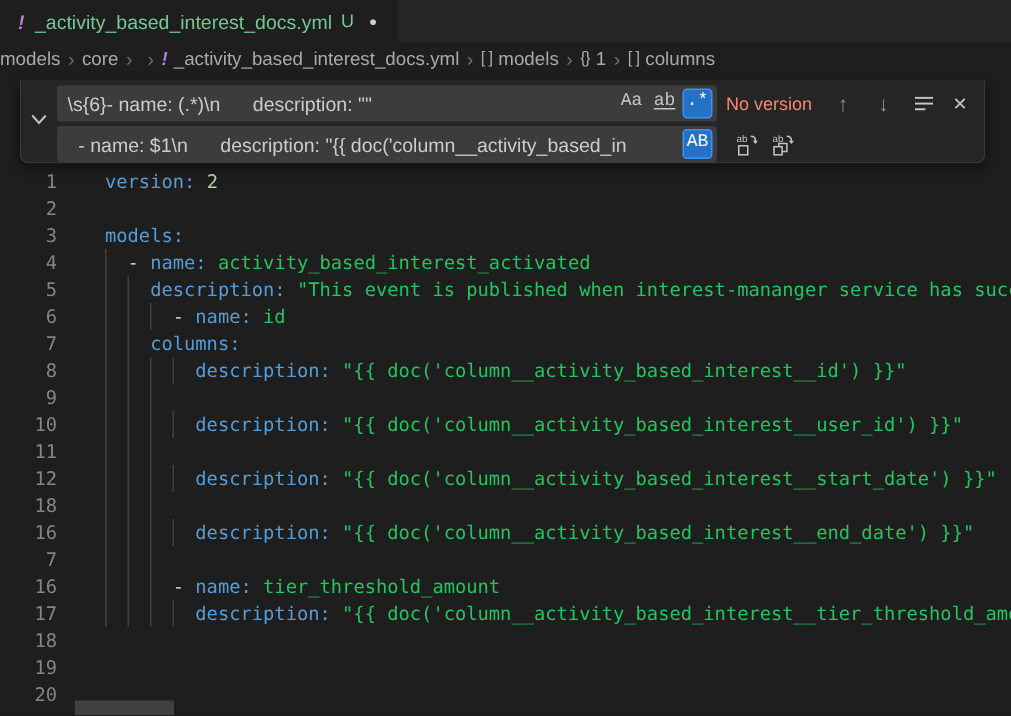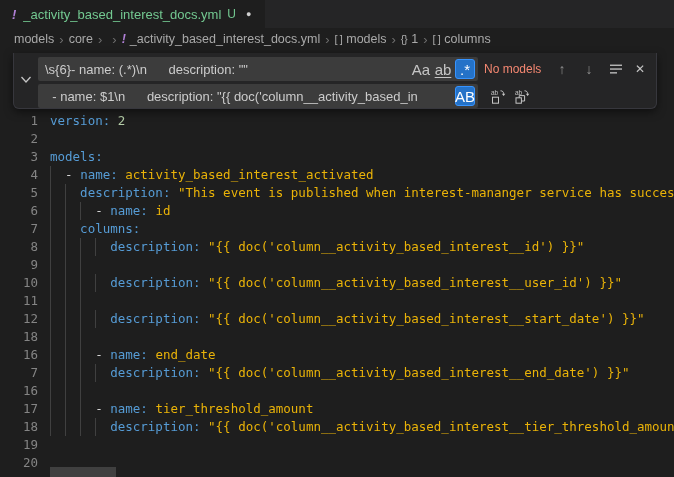--- a/index.html
+++ b/index.html
@@ -10,53 +10,53 @@
   }
   
   .tabbar{position:absolute;top:0;left:0;right:0;height:28px;background:#252526;display:flex;}
   .tab{height:28px;background:#1e1e1e;display:flex;align-items:center;padding:0 14px 0 10px;gap:5px;cursor:pointer;}
   .file-icon{color:#b180d7;font-weight:bold;font-style:italic;font-size:13px;padding:0 2px;}
   .tab-filename{color:#73c991;font-size:13px;}
   .tab-git{color:#73c991;font-size:12px;margin-left:1px;}
   .tab-dot{color:#d0d0d0;font-size:9px;margin-left:5px;}
   
   .breadcrumbs{position:absolute;top:28px;left:0;right:0;height:22px;background:#1e1e1e;
-    display:flex;align-items:center;padding-left:14px;font-size:12.5px;color:#a9a9a9;
+    display:flex;align-items:center;padding-left:0;font-size:12.5px;color:#a9a9a9;
     white-space:nowrap;overflow:hidden;}
   .bc-item{cursor:pointer;display:flex;align-items:center;flex:none;}
   .bc-sep{margin:0 5px;color:#6f6f6f;font-size:13px;flex:none;}
   .bc-sym{margin-right:4px;font-size:11px;color:#a9a9a9;letter-spacing:-0.5px;}
   .bc-ficon{color:#b180d7;font-weight:bold;font-style:italic;margin-right:4px;}
   
   .editor{position:absolute;top:50px;left:0;right:0;bottom:0;background:#1e1e1e;overflow:hidden;}
   .gutter{position:absolute;top:62px;left:0;width:38px;}
   .ln{height:18px;line-height:18px;text-align:right;color:#858585;
       font-family:"DejaVu Sans Mono",monospace;font-size:12.5px;}
-  .code{position:absolute;top:62px;left:50px;right:0;}
+  .code{position:absolute;top:62px;left:70px;right:0;}
   .cl{position:relative;height:18px;line-height:18px;white-space:pre;
       font-family:"DejaVu Sans Mono",monospace;font-size:12.5px;color:#d4d4d4;}
   .guide{position:absolute;top:0;height:18px;width:1px;background:#404040;}
-  .tok-k{color:#569cd6}.tok-s{color:#eab308}.tok-n{color:#b5cea8}.tok-p{color:#d4d4d4}.tok-w{color:#d4d4d4}
+  .tok-k{color:#569cd6}.tok-s{color:#22c55e}.tok-n{color:#b5cea8}.tok-p{color:#d4d4d4}.tok-w{color:#d4d4d4}
   .hscroll{position:absolute;bottom:0;left:50px;width:66px;height:10px;background:rgba(121,121,121,0.38);cursor:pointer;}
   
   .findwidget{position:absolute;top:53px;left:13px;width:644px;height:56px;background:#252526;
     border:1px solid #37373d;border-top:none;border-radius:0 0 6px 6px;
     box-shadow:0 3px 8px rgba(0,0,0,0.5);z-index:10;box-sizing:border-box;}
   .fw-toggle{position:absolute;left:0;top:0;width:23px;height:54px;display:flex;
     align-items:center;justify-content:center;cursor:pointer;}
   .fw-row{position:absolute;left:24px;height:24px;width:440px;}
   .row-find{top:4px;}
   .row-replace{top:31px;}
   .fw-input{width:440px;height:24px;background:#3c3c3c;border:none;border-radius:2px;
     color:#cccccc;font-size:13px;font-family:"Liberation Sans",sans-serif;
     padding:0 72px 0 7px;box-sizing:border-box;outline:none;}
   .fw-input.replace{padding-right:28px;}
   .fw-opts{position:absolute;right:3px;top:2px;display:flex;gap:2px;}
-  .opt{width:20px;height:20px;border-radius:3px;display:flex;align-items:center;justify-content:center;
-    color:#c5c5c5;font-size:15px;cursor:pointer;border:1px solid transparent;box-sizing:border-box;}
+  .opt{width:20px;height:20px;border-radius:3px;display:flex;justify-content:center;
+    color:#c5c5c5;font-size:12px;cursor:pointer;border:1px solid transparent;box-sizing:border-box;font-family:Liberation Mono, monospace;}
   .opt u{text-underline-offset:2px;}
   .opt.active{background:#2472c8;border-color:#3794ff;color:#ffffff;}
   .fw-status{position:absolute;left:470px;top:4px;height:24px;line-height:24px;font-size:12px;color:#f48771;}
   .fw-btn{position:absolute;width:20px;height:20px;top:6px;display:flex;align-items:center;
     justify-content:center;cursor:pointer;border-radius:3px;}
   .btn-prev{left:538px;color:#8f8f8f;font-size:14px;}
   .btn-next{left:565px;color:#8f8f8f;font-size:14px;}
   .btn-sel{left:592px;}
   .btn-close{left:616px;color:#c5c5c5;font-size:12px;}
   .fw-rbtn{position:absolute;width:20px;height:20px;top:33px;display:flex;align-items:center;
@@ -137,21 +137,20 @@
       <div class="cl"><span class="guide" style="left: 0px;"></span><span class="tok-w">  </span><span class="tok-p">- </span><span class="tok-k">name:</span><span class="tok-s"> activity_based_interest_activated</span></div>
       <div class="cl"><span class="guide" style="left: 0px;"></span><span class="guide" style="left: 15.06px;"></span><span class="tok-w">    </span><span class="tok-k">description:</span><span class="tok-s"> "This event is published when interest-mananger service has successf</span></div>
       <div class="cl"><span class="guide" style="left: 0px;"></span><span class="guide" style="left: 15.06px;"></span><span class="guide" style="left: 30.12px;"></span><span class="tok-w">      </span><span class="tok-p">- </span><span class="tok-k">name:</span><span class="tok-s"> id</span></div>
       <div class="cl"><span class="guide" style="left: 0px;"></span><span class="guide" style="left: 15.06px;"></span><span class="tok-w">    </span><span class="tok-k">columns:</span></div>
       <div class="cl"><span class="guide" style="left: 0px;"></span><span class="guide" style="left: 15.06px;"></span><span class="guide" style="left: 30.12px;"></span><span class="guide" style="left: 45.18px;"></span><span class="tok-w">        </span><span class="tok-k">description:</span><span class="tok-s"> "{{ doc('column__activity_based_interest__id') }}"</span></div>
       <div class="cl"><span class="guide" style="left: 0px;"></span><span class="guide" style="left: 15.06px;"></span><span class="guide" style="left: 30.12px;"></span></div>
       <div class="cl"><span class="guide" style="left: 0px;"></span><span class="guide" style="left: 15.06px;"></span><span class="guide" style="left: 30.12px;"></span><span class="guide" style="left: 45.18px;"></span><span class="tok-w">        </span><span class="tok-k">description:</span><span class="tok-s"> "{{ doc('column__activity_based_interest__user_id') }}"</span></div>
       <div class="cl"><span class="guide" style="left: 0px;"></span><span class="guide" style="left: 15.06px;"></span><span class="guide" style="left: 30.12px;"></span></div>
       <div class="cl"><span class="guide" style="left: 0px;"></span><span class="guide" style="left: 15.06px;"></span><span class="guide" style="left: 30.12px;"></span><span class="guide" style="left: 45.18px;"></span><span class="tok-w">        </span><span class="tok-k">description:</span><span class="tok-s"> "{{ doc('column__activity_based_interest__start_date') }}"</span></div>
       <div class="cl"><span class="guide" style="left: 0px;"></span><span class="guide" style="left: 15.06px;"></span><span class="guide" style="left: 30.12px;"></span></div>
-      <div class="cl"><span class="guide" style="left: 0px;"></span><span class="guide" style="left: 15.06px;"></span><span class="guide" style="left: 30.12px;"></span><span class="tok-w">      </span><span class="tok-p">- </span><span class="tok-k">name:</span><span class="tok-s"> end_date</span></div>
       <div class="cl"><span class="guide" style="left: 0px;"></span><span class="guide" style="left: 15.06px;"></span><span class="guide" style="left: 30.12px;"></span><span class="guide" style="left: 45.18px;"></span><span class="tok-w">        </span><span class="tok-k">description:</span><span class="tok-s"> "{{ doc('column__activity_based_interest__end_date') }}"</span></div>
       <div class="cl"><span class="guide" style="left: 0px;"></span><span class="guide" style="left: 15.06px;"></span><span class="guide" style="left: 30.12px;"></span></div>
       <div class="cl"><span class="guide" style="left: 0px;"></span><span class="guide" style="left: 15.06px;"></span><span class="guide" style="left: 30.12px;"></span><span class="tok-w">      </span><span class="tok-p">- </span><span class="tok-k">name:</span><span class="tok-s"> tier_threshold_amount</span></div>
       <div class="cl"><span class="guide" style="left: 0px;"></span><span class="guide" style="left: 15.06px;"></span><span class="guide" style="left: 30.12px;"></span><span class="guide" style="left: 45.18px;"></span><span class="tok-w">        </span><span class="tok-k">description:</span><span class="tok-s"> "{{ doc('column__activity_based_interest__tier_threshold_amount</span></div>
     </div>
   <div class="hscroll"></div>
 </div>
 
 <div class="findwidget">
   <div class="fw-toggle">
@@ -168,21 +167,21 @@
       </div>
       <div class="opt">
         <u>ab</u>
       </div>
       <div class="opt active">
         <span>.*</span>
       </div>
     </div>
   </div>
 
-  <span class="fw-status">No models</span>
+  <span class="fw-status">No version</span>
 
   <div class="fw-btn btn-prev">
     <span>↑</span>
   </div>
   <div class="fw-btn btn-next">
     <span>↓</span>
   </div>
   <div class="fw-btn btn-sel">
     <svg width="16" height="16" viewBox="0 0 16 16">
       <rect x="2" y="3.6" width="12" height="1.3" fill="#c5c5c5"></rect>

